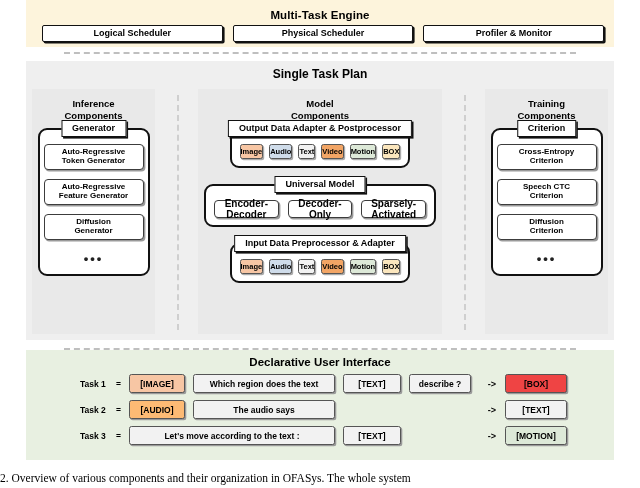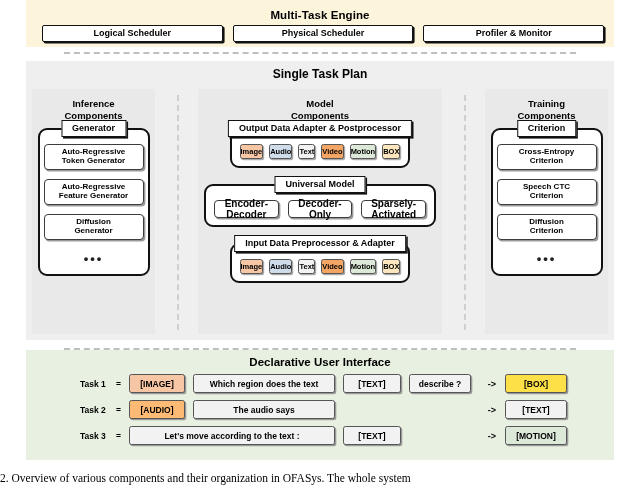--- a/index.html
+++ b/index.html
@@ -270,21 +270,21 @@
     <div class="task-rows">
 
       <div class="task-row">
         <div class="task-label">Task 1</div>
         <div class="task-eq">=</div>
         <div class="tk" style="width:56px;background:#f7c6a4">[IMAGE]</div>
         <div class="tk" style="width:142px;background:#f2f2f2">Which region does the text</div>
         <div class="tk" style="width:58px;background:#f2f2f2">[TEXT]</div>
         <div class="tk" style="width:62px;background:#f2f2f2">describe ?</div>
         <div class="arrow">-&gt;</div>
-        <div class="tk" style="width:62px;background:#fde047">[BOX]</div>
+        <div class="tk" style="width:62px;background:#ef4444">[BOX]</div>
       </div>
 
       <div class="task-row">
         <div class="task-label">Task 2</div>
         <div class="task-eq">=</div>
         <div class="tk" style="width:56px;background:#fdba74">[AUDIO]</div>
         <div class="tk" style="width:142px;background:#f2f2f2">The audio says</div>
         <div class="tk slot-empty" style="width:58px;"></div>
         <div class="tk slot-empty" style="width:62px;"></div>
         <div class="arrow">-&gt;</div>

